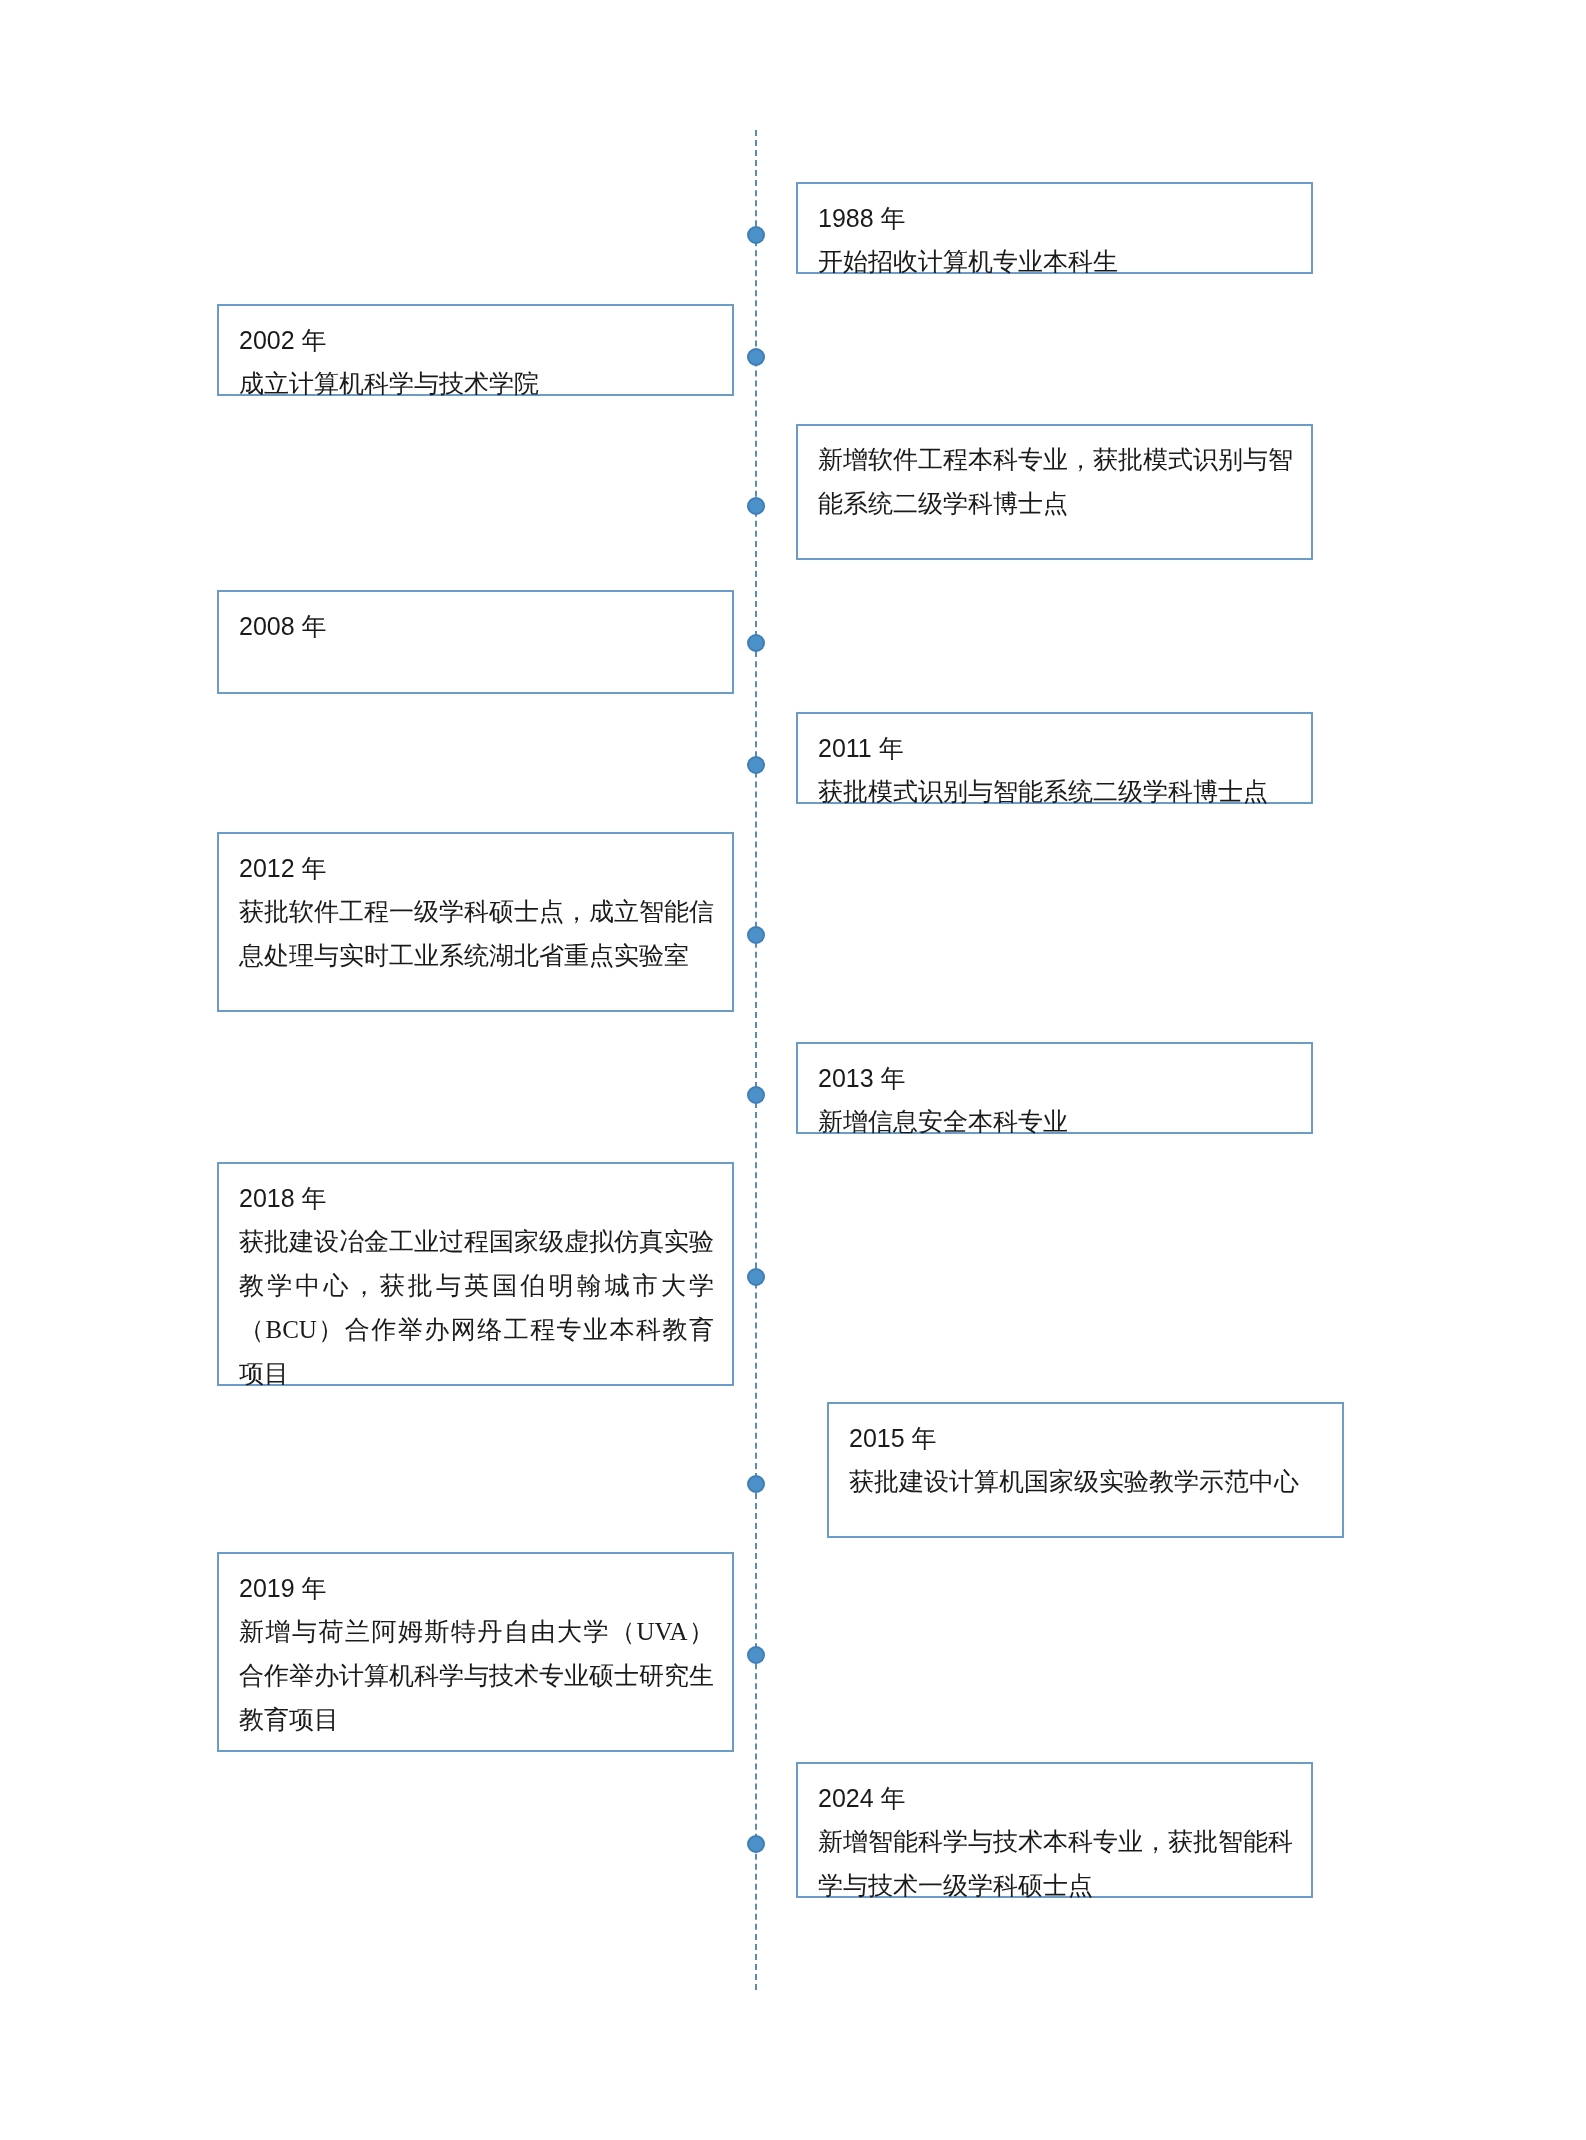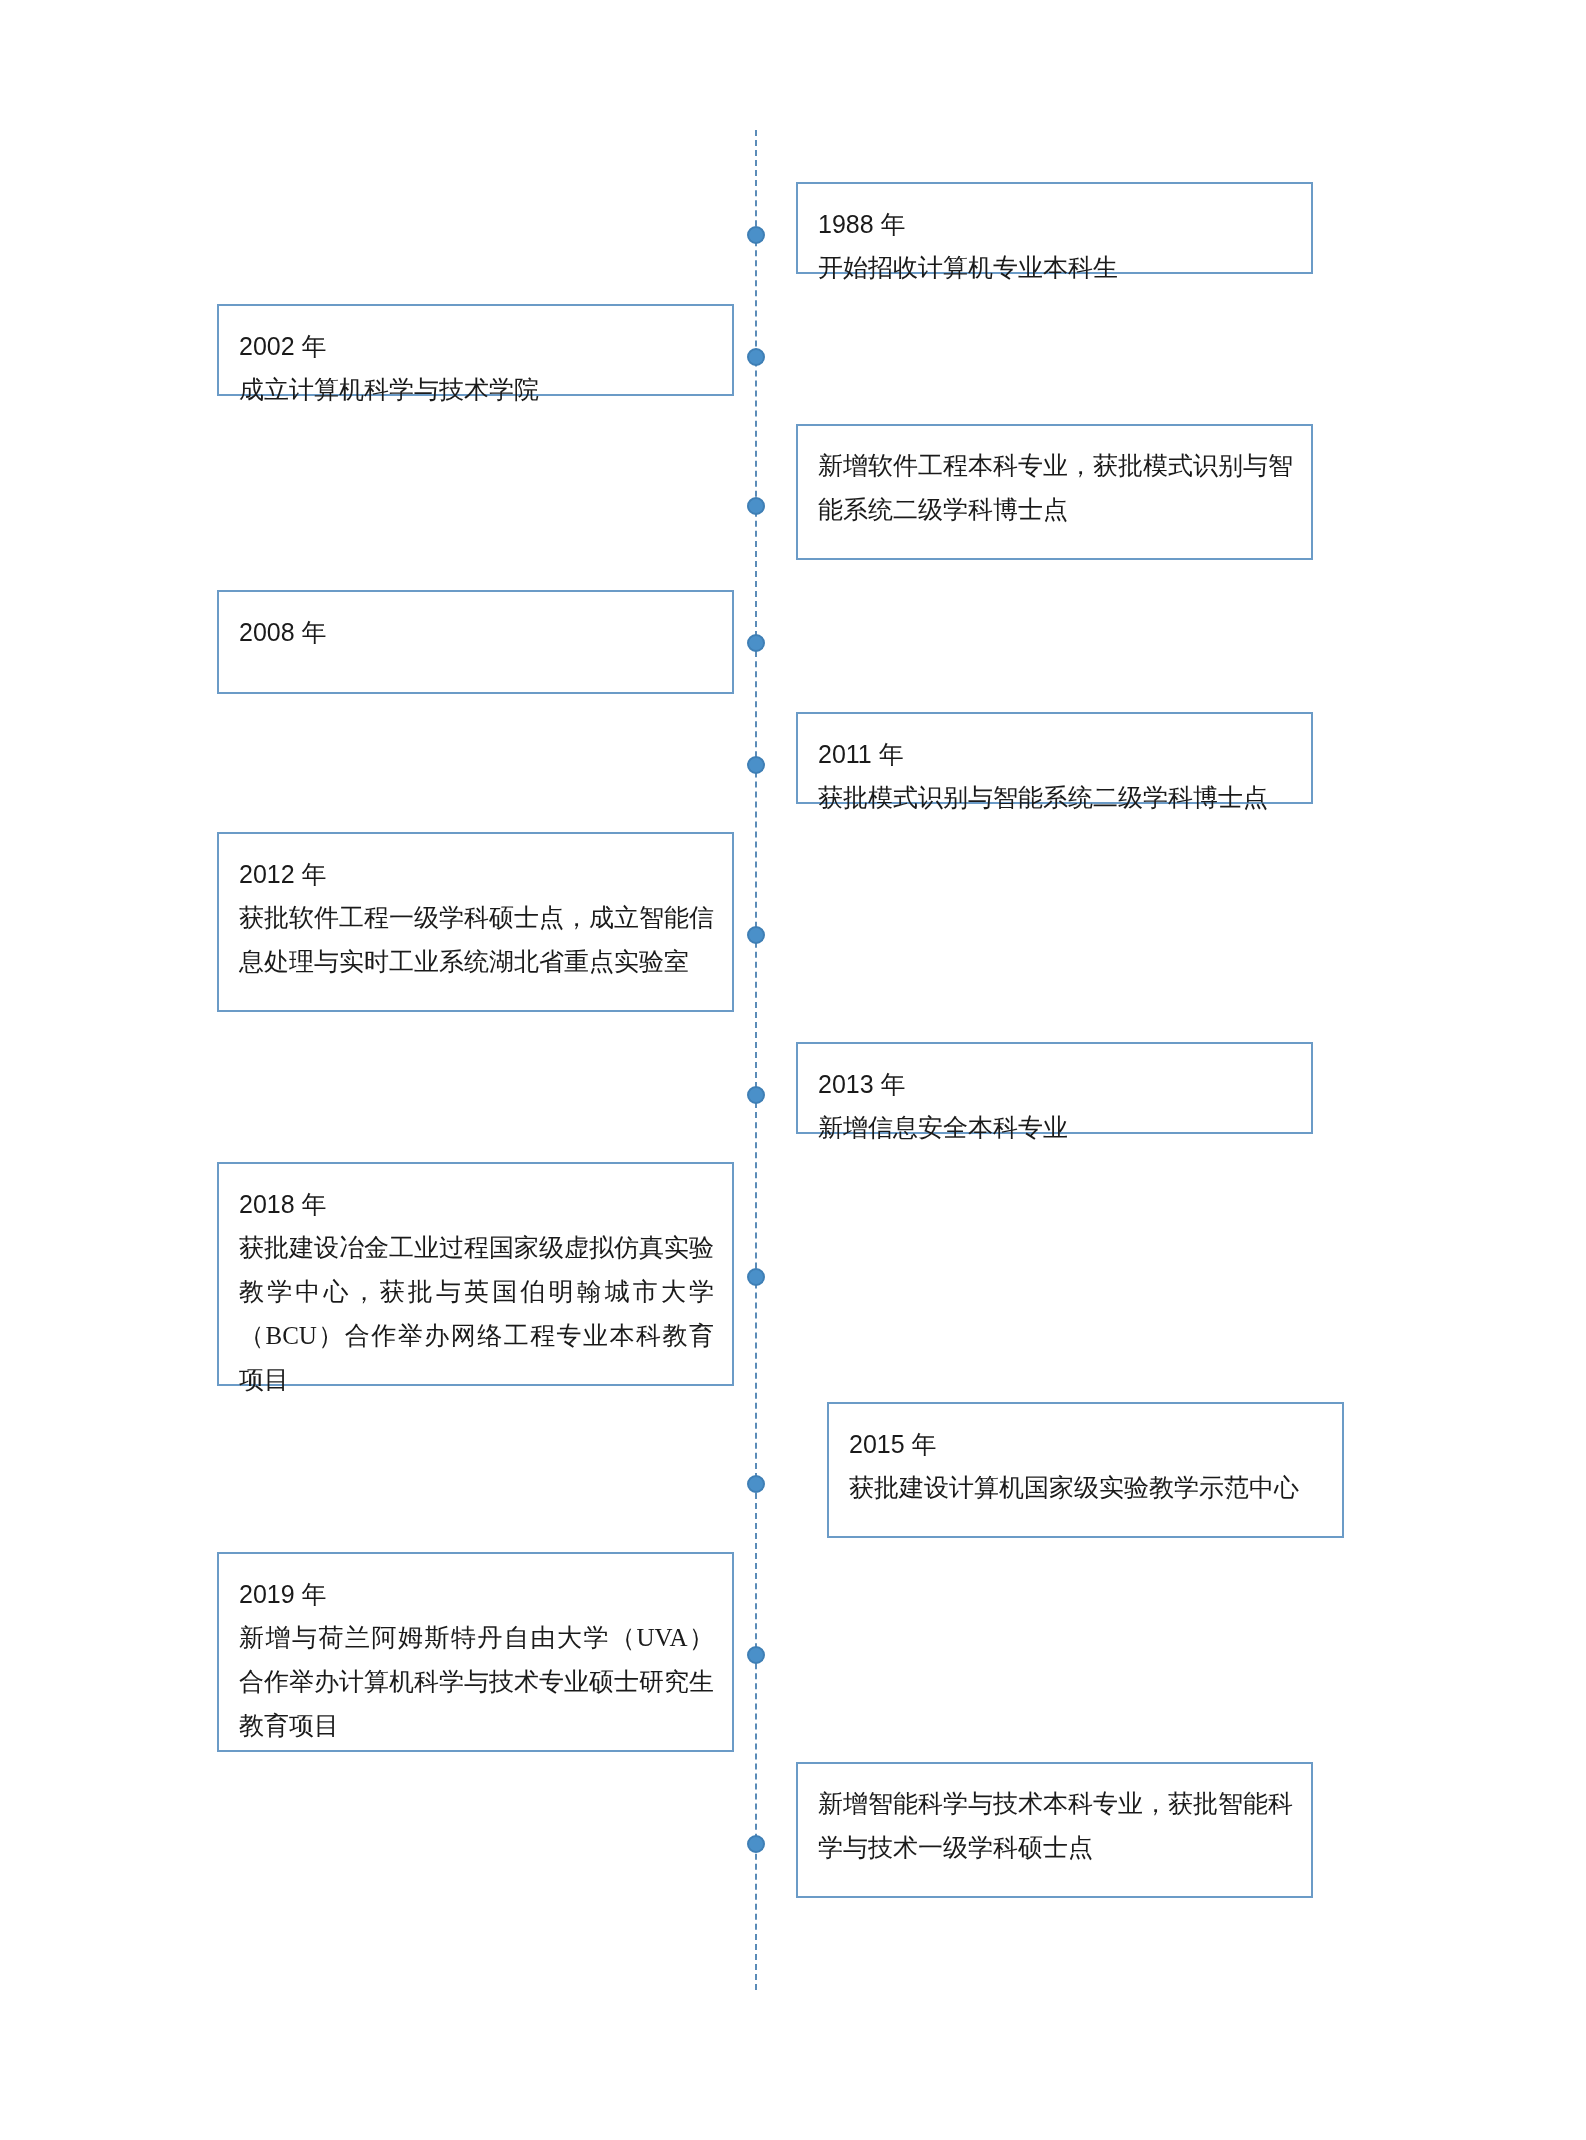--- a/index.html
+++ b/index.html
@@ -39,21 +39,21 @@
     border: 2px solid #3f7fb5;
     box-sizing: border-box;
   }
 
   
   .event-box {
     position: absolute;
     box-sizing: border-box;
     background: #ffffff;
     border: 2px solid #6b9bc7;
-    padding: 18px 18px 16px 20px;
+    padding: 12px 18px 16px 20px;
   }
   .event-box.left  { left: 217px;  width: 517px; }
   .event-box.right { left: 796px;  width: 517px; }
 
   .event-year {
     font-size: 25px;
     line-height: 44px;
     color: #1a1a1a;
     white-space: nowrap;
     font-family: "Liberation Sans", "DejaVu Sans", sans-serif;
@@ -117,18 +117,19 @@
         <div class="event-year">2015 年</div>
         <div class="event-desc">获批建设计算机国家级实验教学示范中心</div>
       </div>
       <div class="node-dot" style="top: 1484px; background: rgb(74, 144, 201);"></div>
       <div class="event-box left" style="top: 1552px; height: 200px; border-color: rgb(107, 155, 199);">
         <div class="event-year">2019 年</div>
         <div class="event-desc">新增与荷兰阿姆斯特丹自由大学（UVA）合作举办计算机科学与技术专业硕士研究生教育项目</div>
       </div>
       <div class="node-dot" style="top: 1655px; background: rgb(74, 144, 201);"></div>
       <div class="event-box right" style="top: 1762px; height: 136px; border-color: rgb(107, 155, 199);">
+        <div class="event-year">2024 年</div>
         <div class="event-desc">新增智能科学与技术本科专业，获批智能科学与技术一级学科硕士点</div>
       </div>
       <div class="node-dot" style="top: 1844px; background: rgb(74, 144, 201);"></div>
     </div>
 
 </div>
 
 </body></html>

